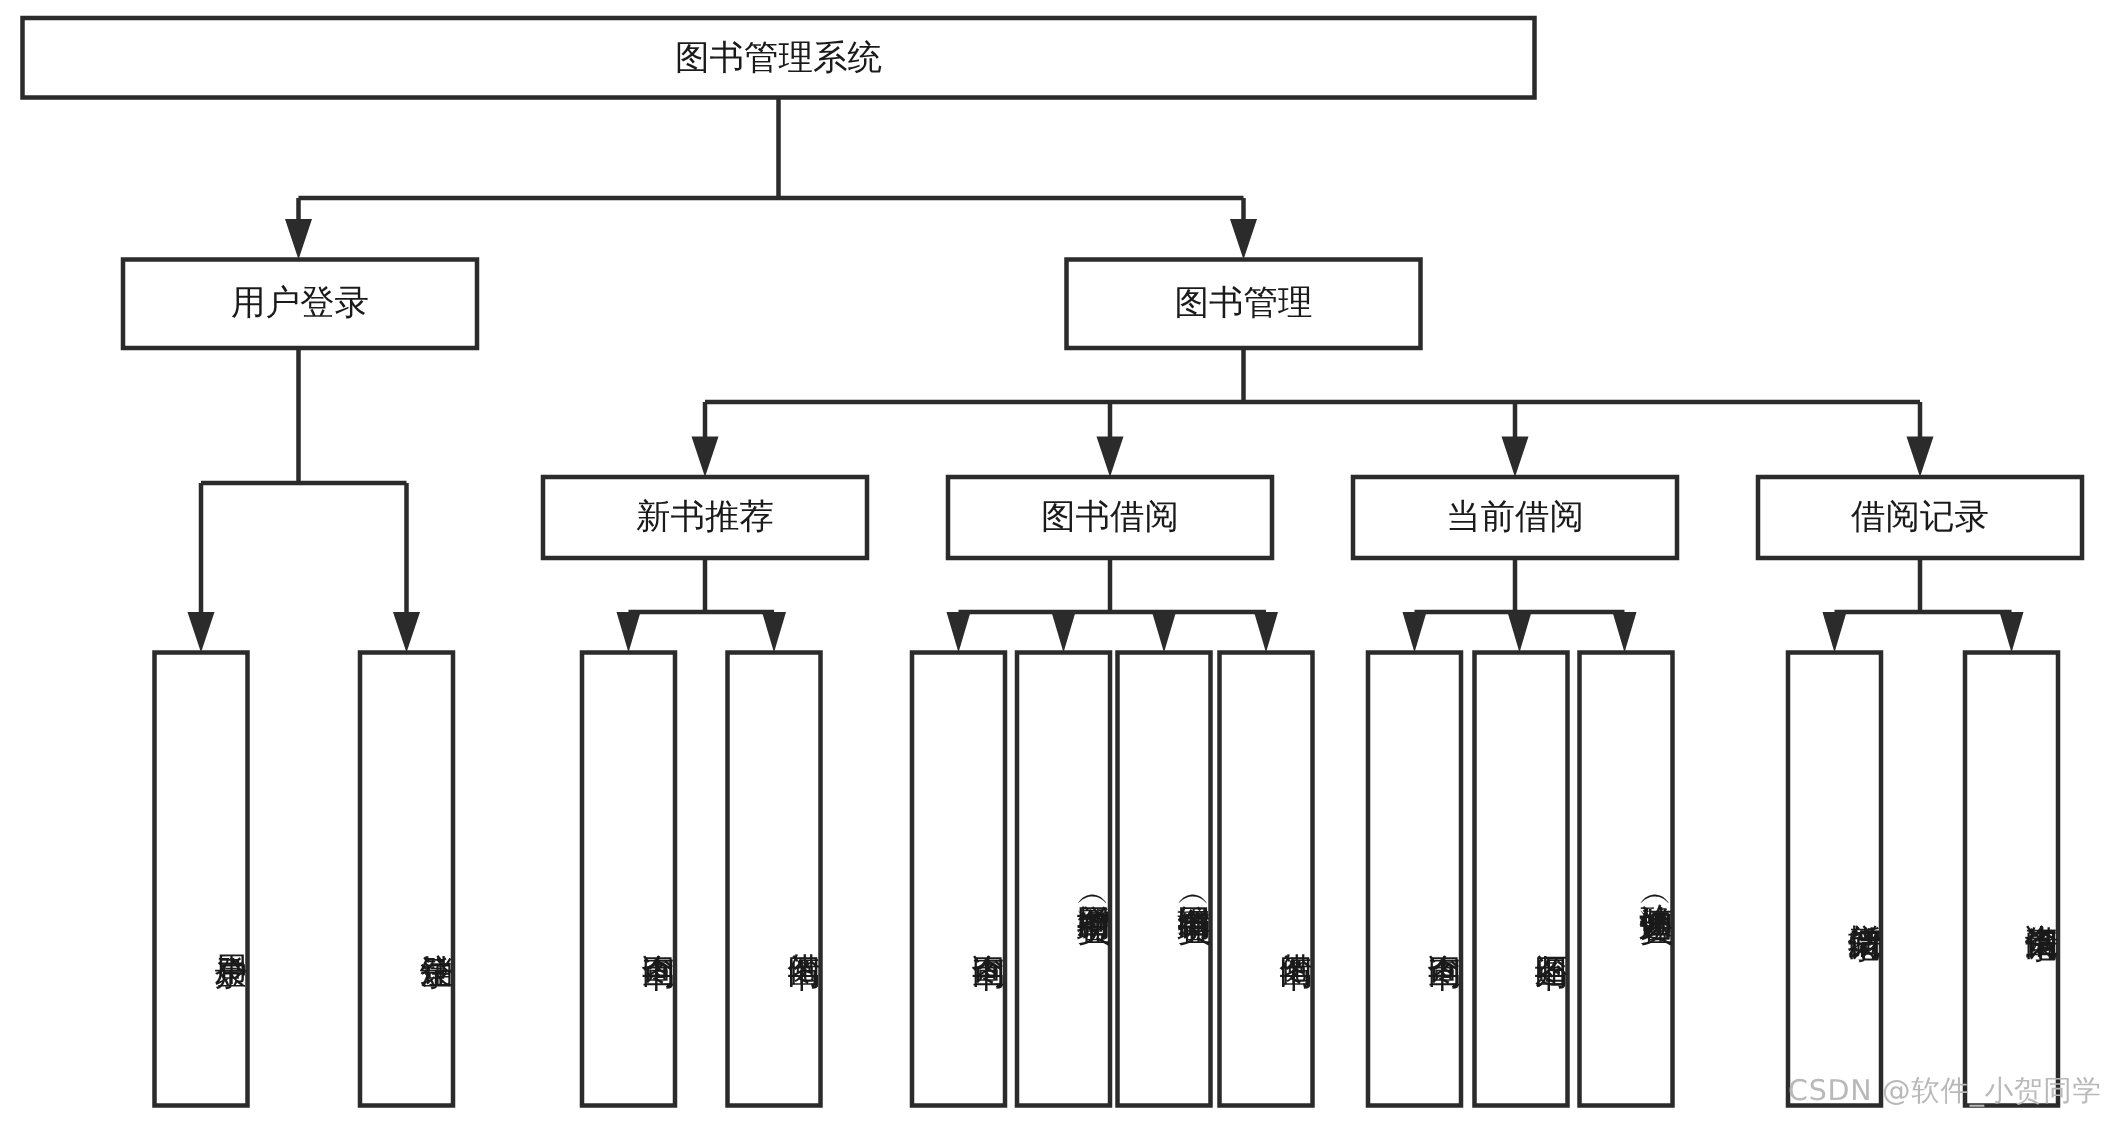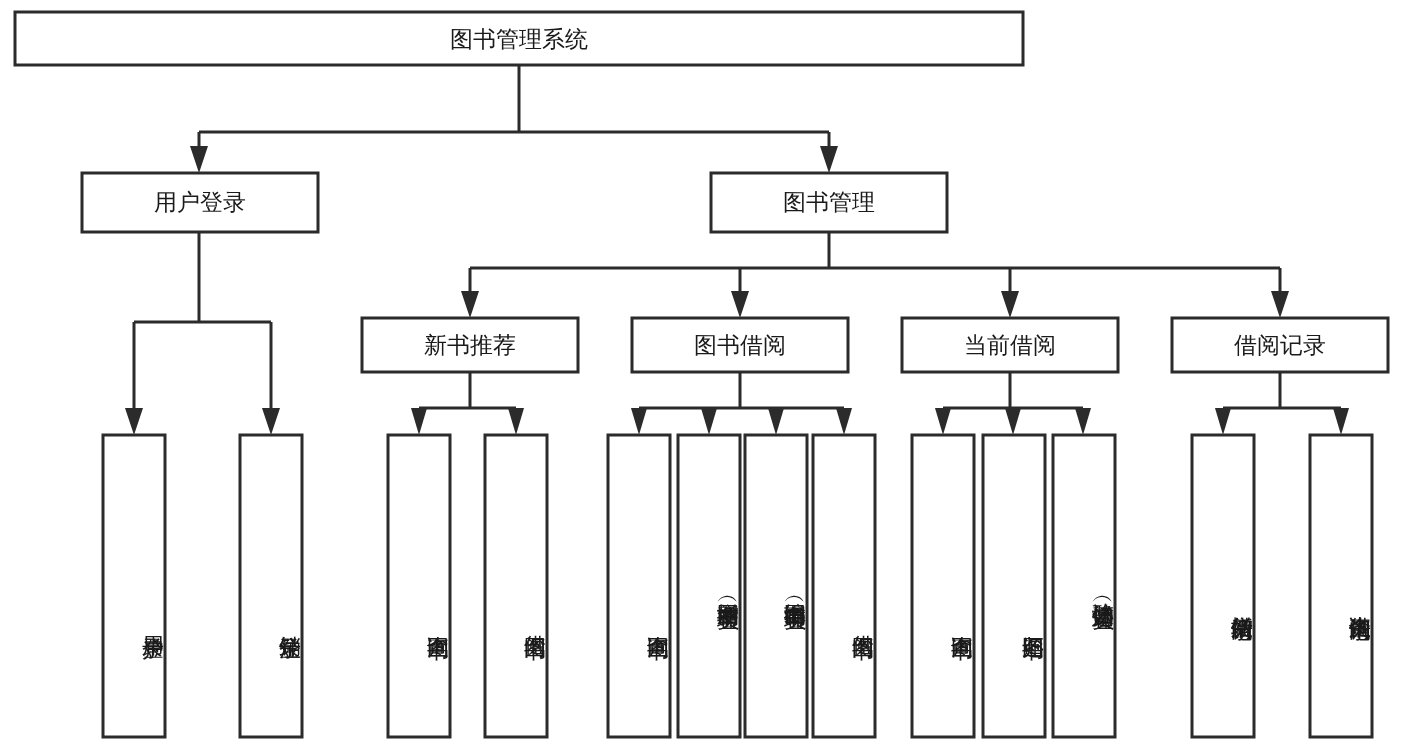--- a/index.html
+++ b/index.html
@@ -195,14 +195,15 @@
   <div class="leaf-label" style="left:608px; top:505px; width:62px; height:230px;">查询图书</div>
   <div class="leaf-label" style="left:678px; top:443px; width:62px; height:292px;">新增图书（管理员）</div>
   <div class="leaf-label" style="left:745px; top:443px; width:62px; height:292px;">编辑图书（管理员）</div>
   <div class="leaf-label" style="left:813px; top:505px; width:62px; height:230px;">借阅图书</div>
   <div class="leaf-label" style="left:912px; top:505px; width:62px; height:230px;">查询图书</div>
   <div class="leaf-label" style="left:983px; top:505px; width:62px; height:230px;">归还图书</div>
   <div class="leaf-label" style="left:1053px; top:443px; width:62px; height:292px;">确认归还（管理员）</div>
   <div class="leaf-label" style="left:1192px; top:467px; width:62px; height:268px;">新增借阅记录</div>
   <div class="leaf-label" style="left:1310px; top:467px; width:62px; height:268px;">查询借阅记录</div>
 
+  <div class="watermark" style="left:1192px; top:714px;">CSDN @软件_小贺同学</div>
 
 </div>
 
 </body></html>

